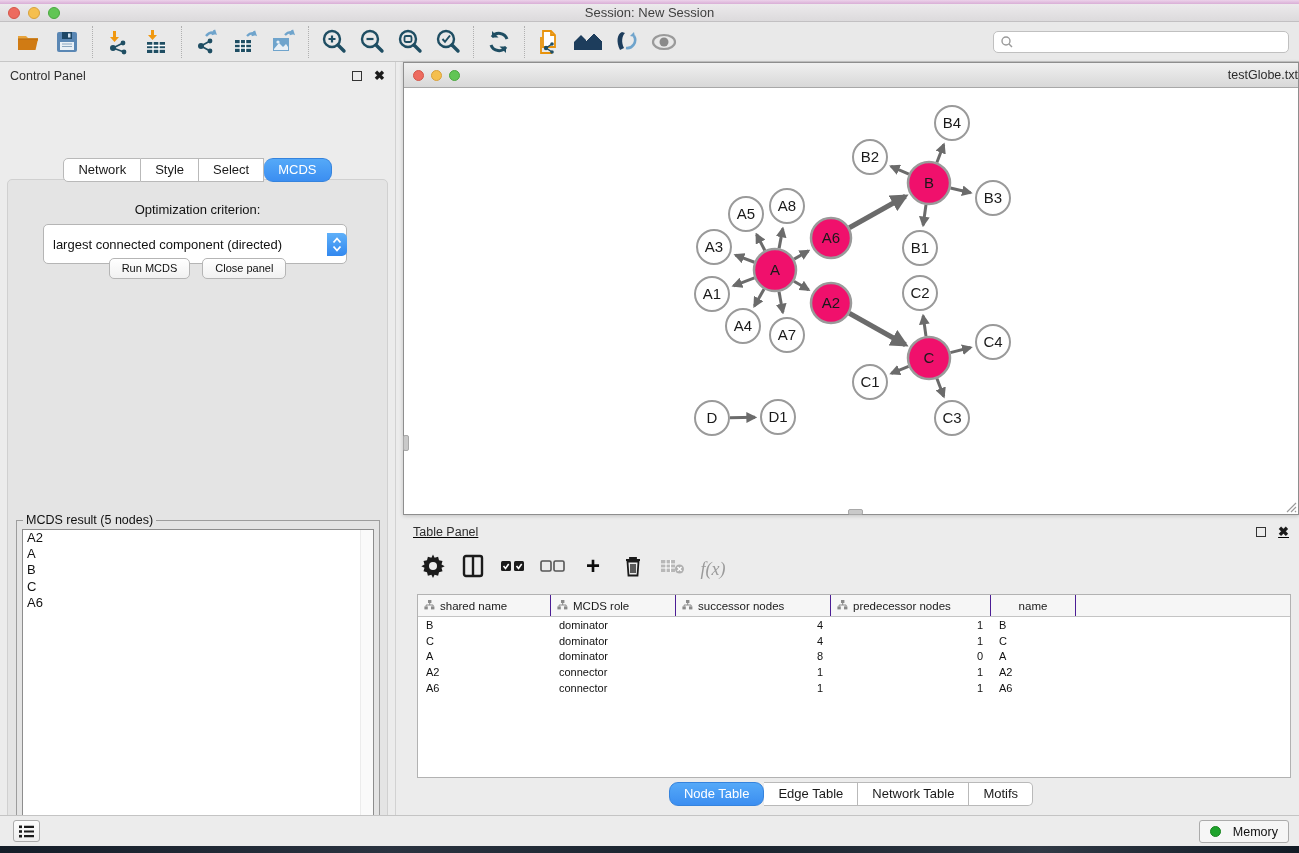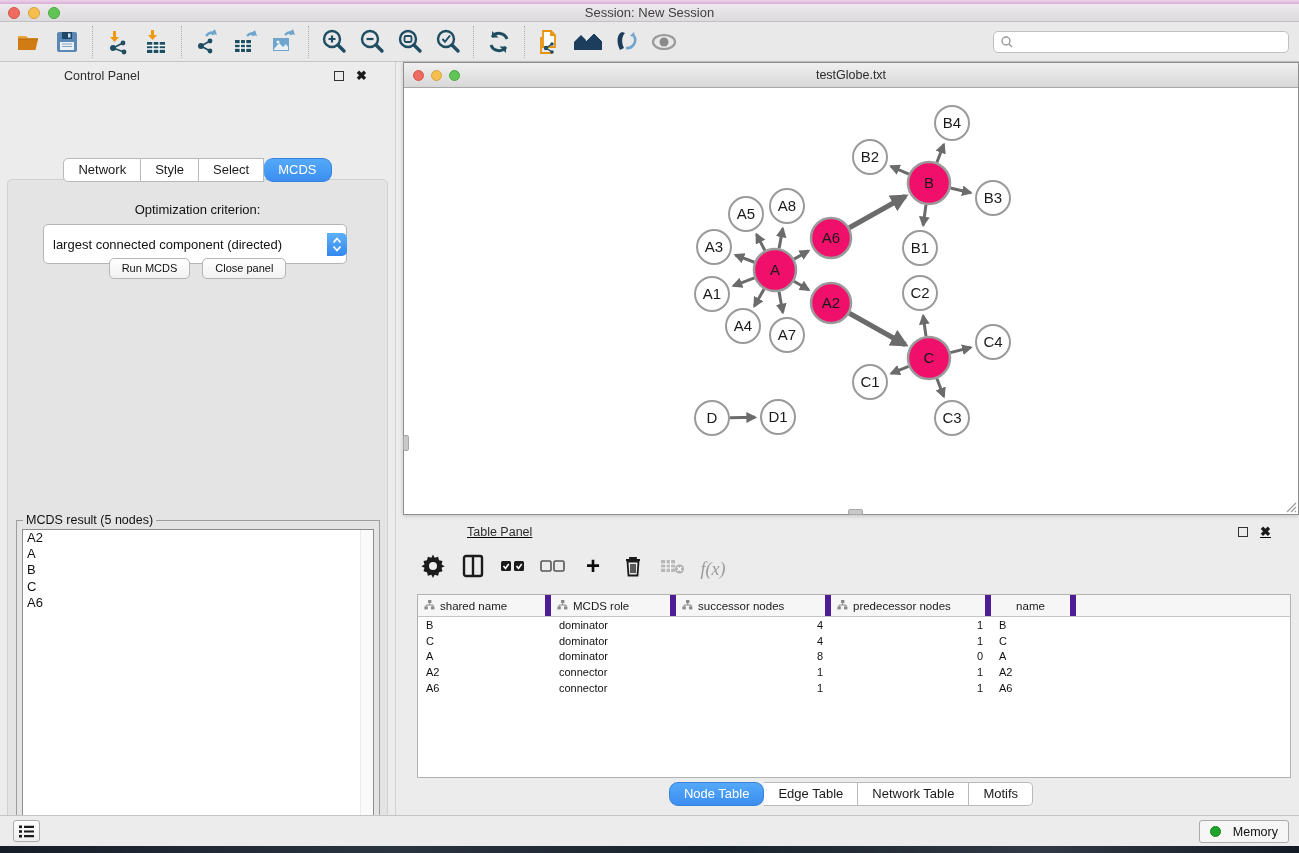--- a/index.html
+++ b/index.html
@@ -30,21 +30,21 @@
                background:#fff; border:1px solid #c0c0c0; border-radius:5px;
                display:flex; align-items:center; padding-left:5px; }
   .searchbox input { border:none; outline:none; flex:1; font-size:12px; background:transparent; height:18px; }
 
   
   .main { position:absolute; left:0; top:62px; width:1299px; height:753px; background:#ececec; }
   .vdivider { position:absolute; left:395px; top:0; height:753px; width:1px; background:#d2d2d2; }
 
   
   .control-panel { position:absolute; left:0; top:0; width:395px; height:753px; }
-  .panel-header { height:28px; display:flex; align-items:center; padding:0 28px;margin-left:36px; }
+  .panel-header { height:28px; display:flex; align-items:center; padding:0 10px; }
   .panel-header .ph-title { font-size:12.5px; color:#2e2e2e; flex:1; }
   .float-ico { width:10px; height:10px; border:1.5px solid #333; margin-right:12px; cursor:pointer; }
   .close-ico { font-size:13px; font-weight:bold; color:#1a1a1a; cursor:pointer; line-height:10px; }
 
   .seg-tabs { position:absolute; left:0; right:0; display:flex; justify-content:center; z-index:3; }
   .seg-tab { font-size:13px; padding:3px 14px 4px; background:#fff; border:1px solid #b9b9b9;
              border-left:none; color:#1a1a1a; cursor:pointer; }
   .seg-tab:first-child { border-left:1px solid #b9b9b9; border-radius:5px 0 0 5px; }
   .seg-tab:last-child { border-radius:0 5px 5px 0; }
   .seg-tab.active { background:linear-gradient(#55a9f8,#3b8ef1); border-color:#3583dd; color:#fff;border-radius:9px; }
@@ -73,41 +73,41 @@
   .result-scroll { position:absolute; right:0; top:0; bottom:0; width:13px; background:#fafafa;
                    border-left:1px solid #ececec; }
 
   
   .net-window { position:absolute; left:403px; top:0px; width:896px; height:453px;
                 border:1px solid #8e8e8e; background:#fff; box-shadow:0 1px 4px rgba(0,0,0,.18); }
   .net-titlebar { height:25px; background:linear-gradient(#f0f0f0,#d8d8d8); border-bottom:1px solid #a8a8a8;
                   display:flex; align-items:center; position:relative; }
   .net-lights { display:flex; gap:7px; margin-left:9px; }
   .net-lights .light { width:11px; height:11px; }
-  .net-title { position:absolute; left:0; right:0; text-align:center; font-size:12.5px; color:#2c2c2c; }
+  .net-title { position:absolute; left:0; right:0; text-align:right; font-size:12.5px; color:#2c2c2c; }
   .net-canvas { position:absolute; left:1px; top:26px; right:1px; bottom:1px; background:#fff; overflow:hidden; }
   .left-thumb { position:absolute; left:-1px; top:372px; width:6px; height:16px; background:#c9c9c9;
                 border:1px solid #a8a8a8; border-radius:2px; }
   .bottom-thumb { position:absolute; left:444px; bottom:-1px; width:15px; height:6px; background:#c9c9c9;
                   border:1px solid #a8a8a8; border-radius:2px; }
   .resize-grip { position:absolute; right:1px; bottom:1px; width:14px; height:14px; }
 
   
   .table-panel { position:absolute; left:403px; top:456px; width:896px; height:297px;text-decoration:underline; }
   .tp-toolbar { position:absolute; left:8px; top:28px; right:8px; height:40px;
                 display:flex; align-items:center; gap:8px; padding-left:6px; }
   .tpbtn { min-width:32px; height:32px; display:flex; align-items:center; justify-content:center; }
   .fx-label { font-family:"Liberation Serif", serif; font-style:italic; font-size:18px; color:#9a9a9a;margin-top:7px; }
   .plus-glyph { font-size:24px; font-weight:bold; color:#0d0d0d; line-height:20px; }
 
   .data-table { position:absolute; left:14px; right:8px; top:76px; bottom:37px; background:#fff;
                 border:1px solid #b2b2b2; overflow:hidden; }
   .dt-header { display:flex; height:22px; background:#f6f6f6; border-bottom:1px solid #c4c4c4; }
   .dt-hcell { display:flex; align-items:center; gap:5px; font-size:11.5px; color:#1a1a1a;
-              border-right:6px solid #4c1d95; padding:0 6px; cursor:pointer; }
+              border-right:1px solid #4c1d95; padding:0 6px; cursor:pointer; }
   .dt-row { display:flex; height:15.8px; align-items:center; cursor:default; }
   .dt-cell { font-size:11px; color:#111; padding:0 8px; white-space:nowrap; }
 
   .tp-tabs { bottom:9px; top:auto; }
 
   
   .statusbar { position:absolute; left:0; top:815px; width:1299px; height:31px; background:#ececec;
                border-top:1px solid #c4c4c4; }
   .list-btn { position:absolute; left:13px; top:4px; width:27px; height:22px;
               background:linear-gradient(#fdfdfd,#eeeeee); border:1px solid #ababab; border-radius:3px;

